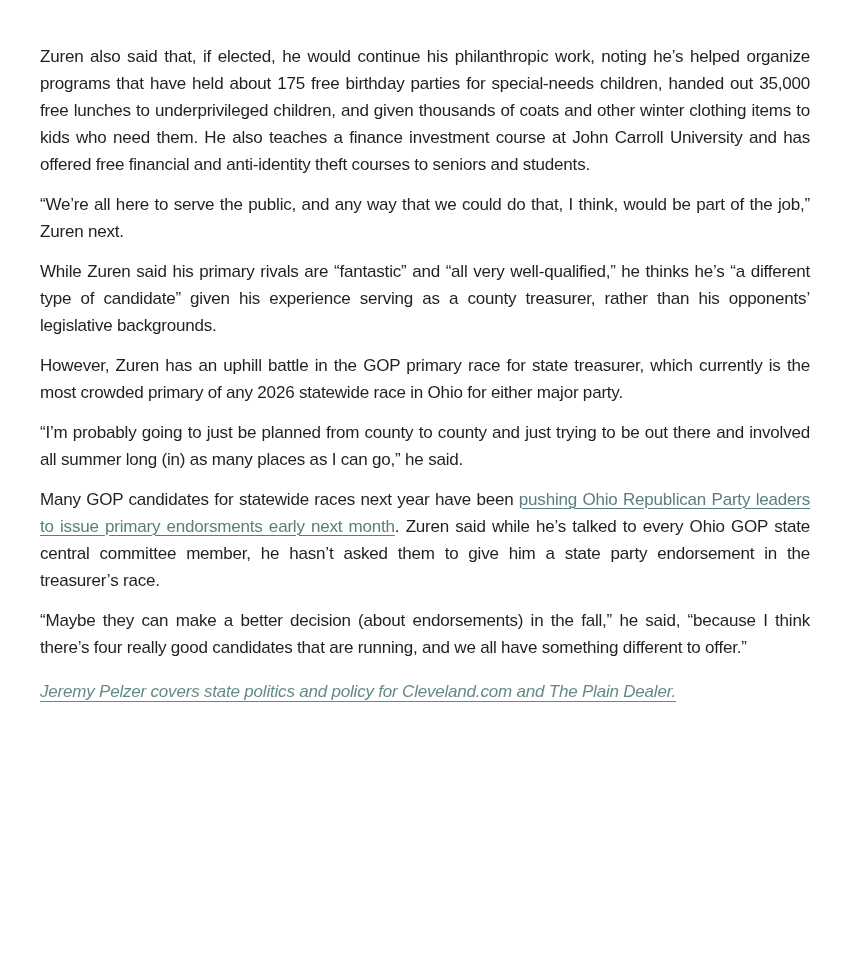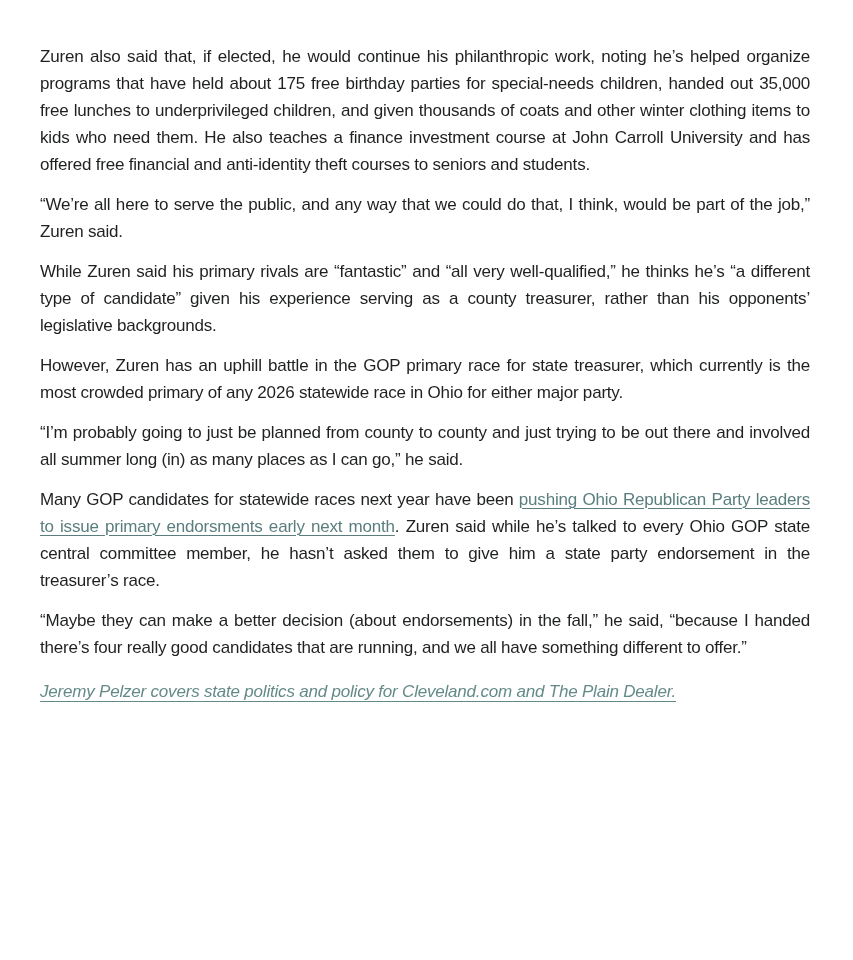--- a/index.html
+++ b/index.html
@@ -52,20 +52,20 @@
     text-underline-offset: 4px;
     text-decoration-thickness: 1px;
     cursor: pointer;
   }
 </style>
 </head>
 <body>
 
 <main class="article">
   <p>Zuren also said that, if elected, he would continue his philanthropic work, noting he’s helped organize programs that have held about 175 free birthday parties for special-needs children, handed out 35,000 free lunches to underprivileged children, and given thousands of coats and other winter clothing items to kids who need them. He also teaches a finance investment course at John Carroll University and has offered free financial and anti-identity theft courses to seniors and students.</p>
-  <p>“We’re all here to serve the public, and any way that we could do that, I think, would be part of the job,” Zuren said.</p>
+  <p>“We’re all here to serve the public, and any way that we could do that, I think, would be part of the job,” Zuren next.</p>
   <p>While Zuren said his primary rivals are “fantastic” and “all very well-qualified,” he thinks he’s “a different type of candidate” given his experience serving as a county treasurer, rather than his opponents’ legislative backgrounds.</p>
   <p>However, Zuren has an uphill battle in the GOP primary race for state treasurer, which currently is the most crowded primary of any 2026 statewide race in Ohio for either major party.</p>
   <p>“I’m probably going to just be planned from county to county and just trying to be out there and involved all summer long (in) as many places as I can go,” he said.</p>
   <p><span>Many GOP candidates for statewide races next year have been </span><a href="#" class="inline-link">pushing Ohio Republican Party leaders to issue primary endorsments early next month</a><span>. Zuren said while he’s talked to every Ohio GOP state central committee member, he hasn’t asked them to give him a state party endorsement in the treasurer’s race.</span></p>
-  <p>“Maybe they can make a better decision (about endorsements) in the fall,” he said, “because I handed there’s four really good candidates that are running, and we all have something different to offer.”</p>
+  <p>“Maybe they can make a better decision (about endorsements) in the fall,” he said, “because I think there’s four really good candidates that are running, and we all have something different to offer.”</p>
   <p class="byline"><a href="#">Jeremy Pelzer covers state politics and policy for Cleveland.com and The Plain Dealer.</a></p>
 </main>
 
 </body></html>

